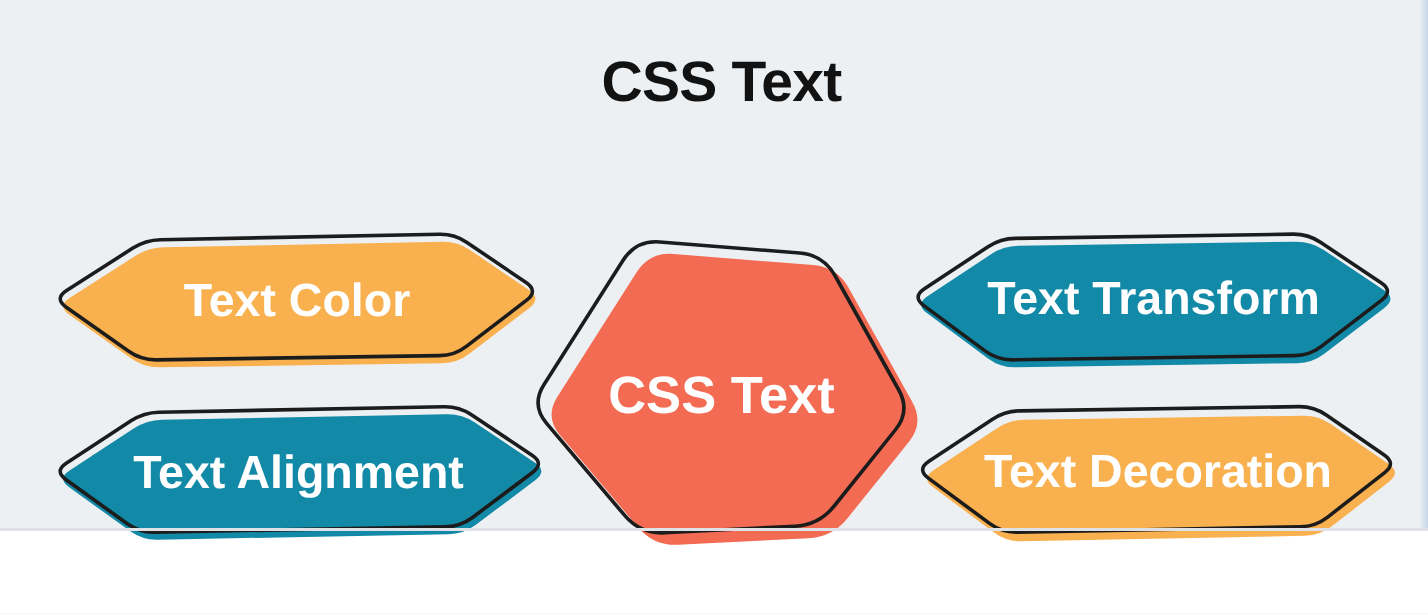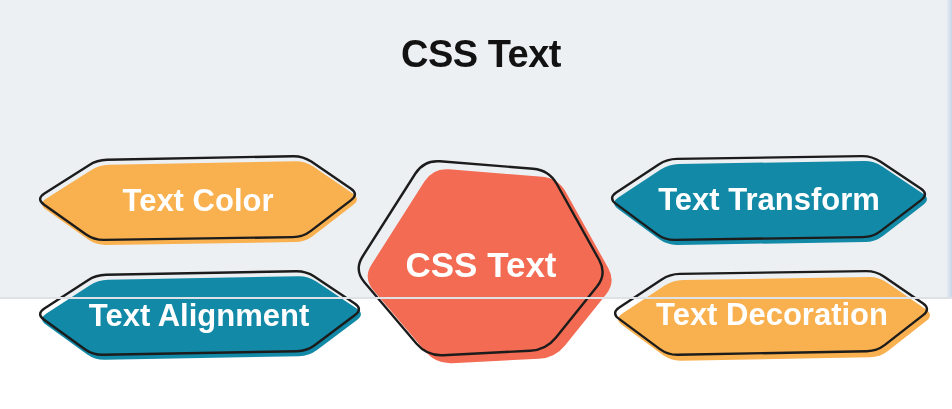--- a/index.html
+++ b/index.html
@@ -2,21 +2,21 @@
 <html><head>
 <meta charset="utf-8">
 <style>
   html, body { margin: 0; padding: 0; }
   body {
     width: 952px; height: 409px; overflow: hidden;
     font-family: "Liberation Sans", sans-serif;
   }
   .stage {
     position: relative;
-    width: 952px; height: 299px;
+    width: 952px; height: 354px;
     background: #EDF0F3;
   }
   svg.diagram { position: absolute; left: 0; top: 0; }
 
   .title-text {
     font-family: "Liberation Sans", sans-serif;
     font-size: 38px;
     font-weight: 700;
     letter-spacing: -0.5px;
   }

